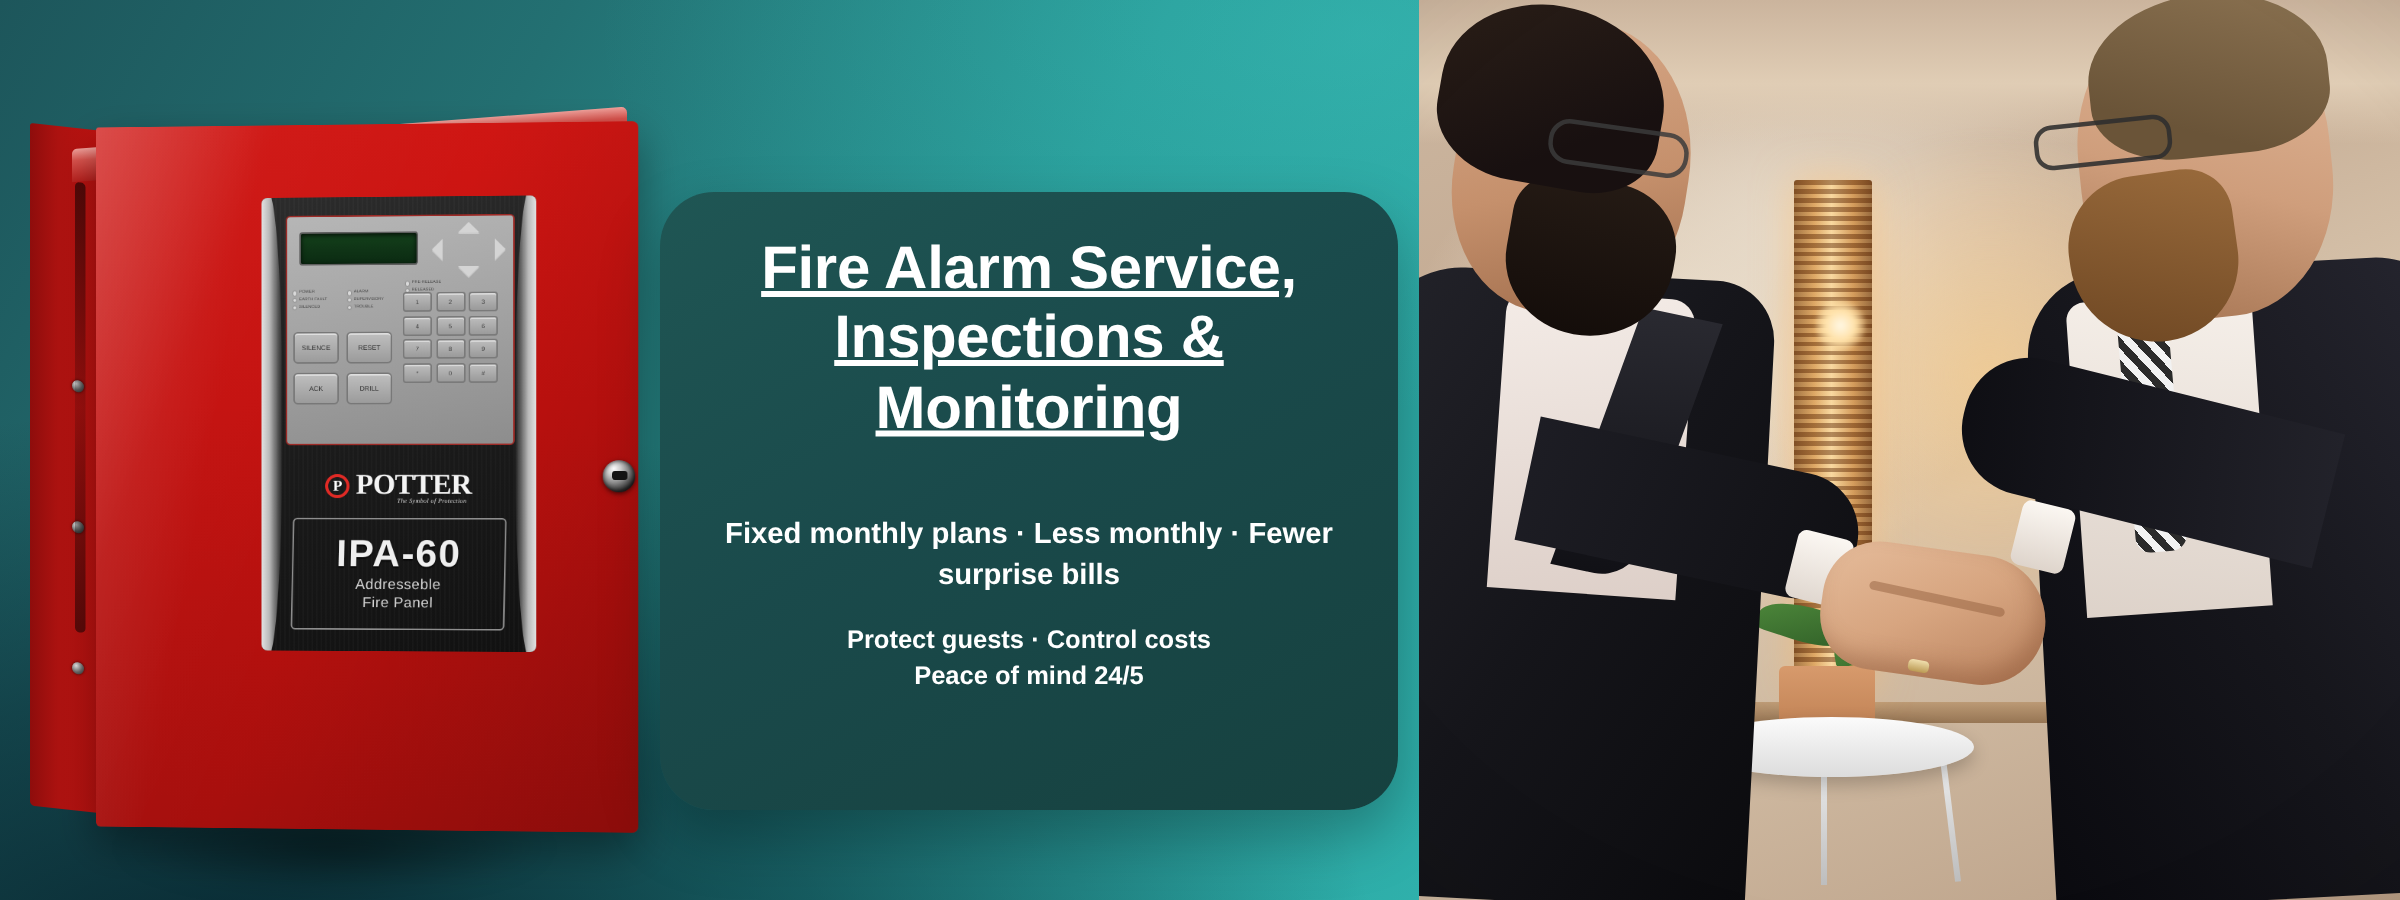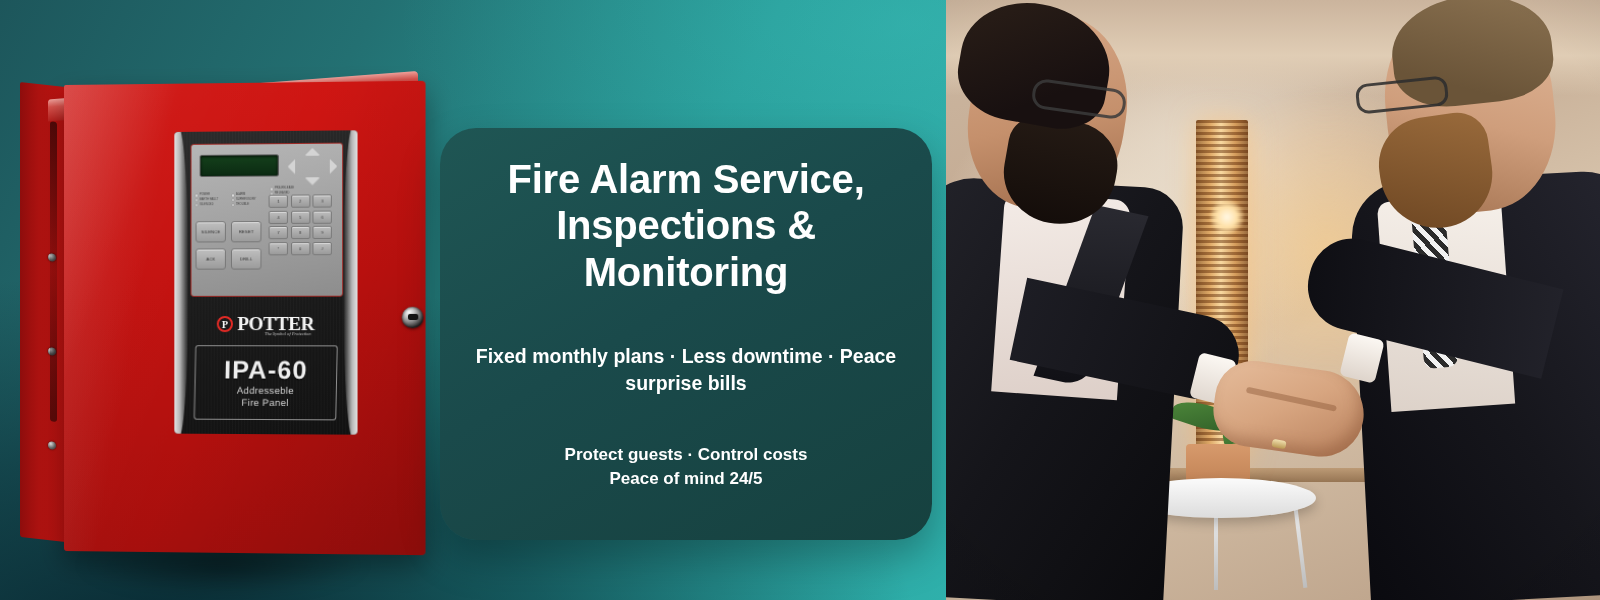--- a/index.html
+++ b/index.html
@@ -245,37 +245,38 @@
     display:flex; flex-direction:column; align-items:center;
   }
   .headline {
     color:#ffffff;
     font-size:40px;
     font-weight:bold;
     line-height:1.16;
     text-align:center;
     letter-spacing:-.2px;
     max-width: 420px;
+    text-decoration: underline;
   }
   .sub {
     color:#ffffff;
     font-size:19.5px;
     font-weight:bold;
     line-height:1.38;
     text-align:center;
     margin-top:48px;
     max-width:440px;
   }
   .kicker {
     color:#ffffff;
     font-size:17px;
     font-weight:bold;
     line-height:1.42;
     text-align:center;
-    margin-top:46px;
+    margin-top:18px;
   }
 
   
   .photo {
     position:absolute;
     left:946px; top:0;
     width:654px; height:600px;
     overflow:hidden;
     background:#b9a08c;
   }
@@ -647,21 +648,21 @@
               <div>Addresseble</div>
               <div>Fire Panel</div>
             </div>
           </div>
         </div>
       </div>
     </div>
 
     <div class="card">
       <h1 class="headline">Fire Alarm Service, Inspections &amp; Monitoring</h1>
-      <p class="sub">Fixed monthly plans · Less downtime · Peace surprise bills</p>
+      <p class="sub">Fixed monthly plans · Less monthly · Fewer surprise bills</p>
       <div class="kicker">
         <div>Protect guests · Control costs</div>
         <div>Peace of mind 24/5</div>
       </div>
     </div>
   </div>
 
   <div class="photo">
     <div class="ph-wall"></div>
     <div class="ph-ceiling"></div>

